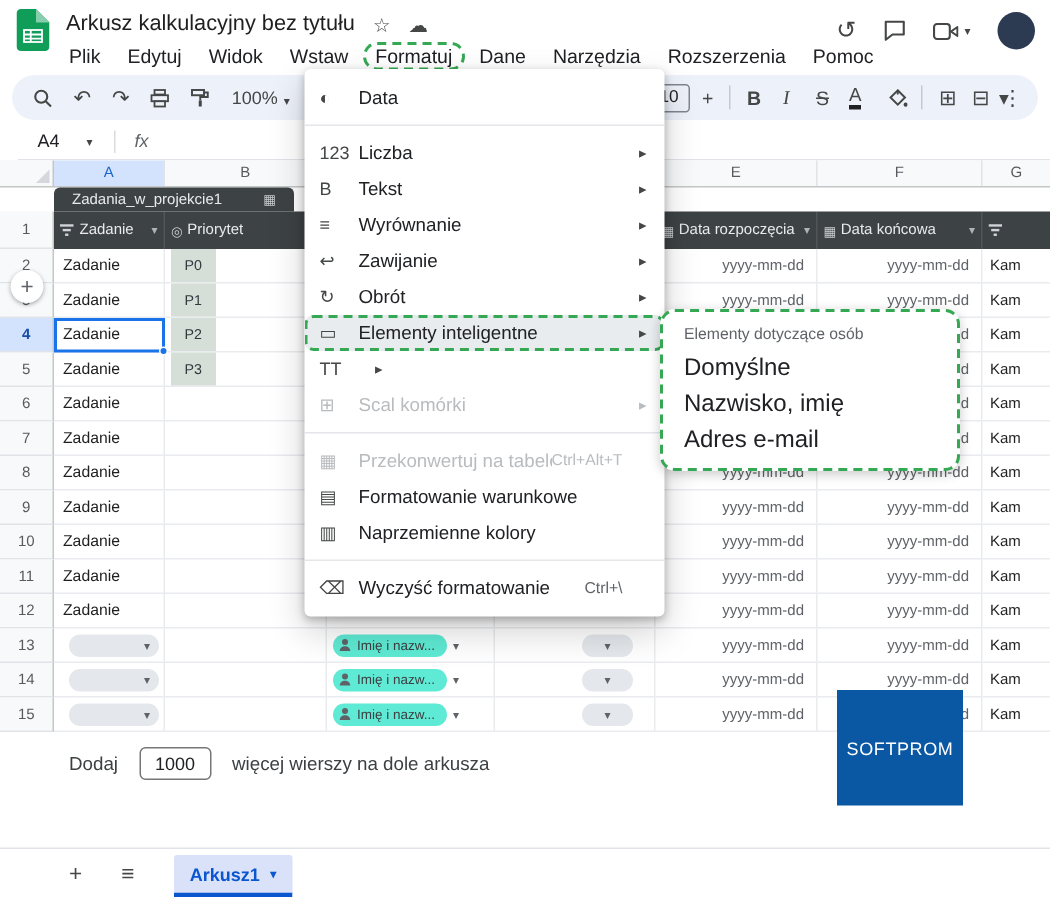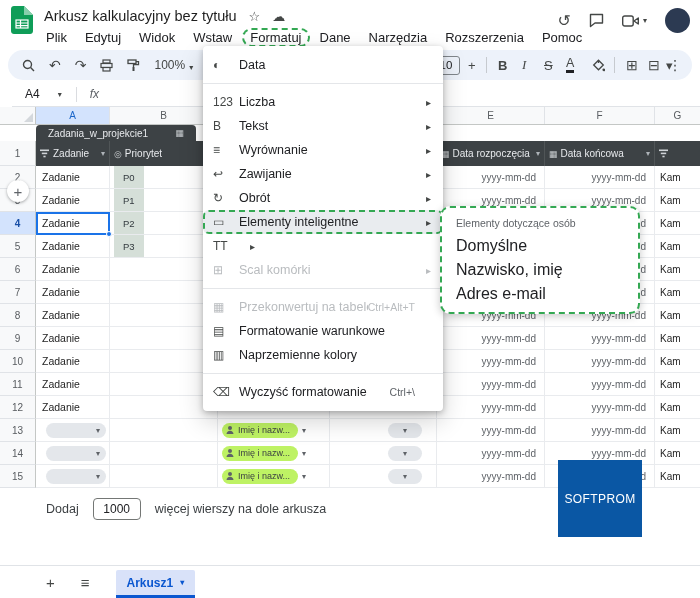--- a/index.html
+++ b/index.html
@@ -57,21 +57,21 @@
   .hcaret{margin-left:auto;color:#aeb3b8;font-size:8px}
   .ticon{color:#c6cacd;font-size:9px}
   .trow{display:flex;height:23px;background:#fff}
   .td{border-right:1px solid #e9ebee;border-bottom:1px solid #e9ebee;font-size:10.5px;display:flex;align-items:center;overflow:hidden;white-space:nowrap;color:#1f1f1f}
   .td.ca{padding-left:6px}
   .chip{background:#d5dfd8;border-radius:9px;padding:18px 9px;font-size:9.5px;color:#333a3f;margin-left:4px}
   .dd-pill{width:60px;height:15px;background:#e4e7eb;border-radius:8px;display:flex;align-items:center;justify-content:flex-end;padding:0 6px;margin-left:4px}
   .dd-pill.sm{width:34px;justify-content:center;margin-left:58px}
   .ddc{font-size:8px;color:#5f6368}
   .person{display:flex;align-items:center;margin-left:4px}
-  .ppill{display:flex;align-items:center;gap:3px;background:#bef264;border-radius:8px;height:15px;padding:0 8px 0 3px;font-size:9px;color:#3c4043}
+  .ppill{display:flex;align-items:center;gap:3px;background:#5eead4;border-radius:8px;height:15px;padding:0 8px 0 3px;font-size:9px;color:#3c4043}
   .pcaret{font-size:8px;color:#5f6368;margin-left:4px}
   .td.ce,.td.cf{justify-content:flex-end;padding-right:8px;color:#5f6368;font-size:10px}
   .td.cg{padding-left:5px;font-size:10px}
   .table-tab{position:absolute;top:18px;left:36px;height:16px;min-width:160px;background:#3d4245;color:#e8eaed;font-size:10px;display:flex;align-items:center;gap:6px;padding:0 12px;border-radius:4px 4px 0 0}
   .tab-ic{font-size:9px;color:#c6cacd;margin-left:auto}
   .selection{position:absolute;left:0;top:71px;width:74px;height:23px;border:2px solid #1a73e8}
   .handle{position:absolute;right:-4px;bottom:-4px;width:6px;height:6px;background:#1a73e8;border:1px solid #fff;border-radius:50%}
   .plusbtn{position:absolute;left:7px;top:73px;width:22px;height:22px;border-radius:50%;background:#fff;box-shadow:0 1px 3px rgba(60,64,67,.45);display:flex;align-items:center;justify-content:center;color:#5f6368;font-size:15px;z-index:3}
 
   

